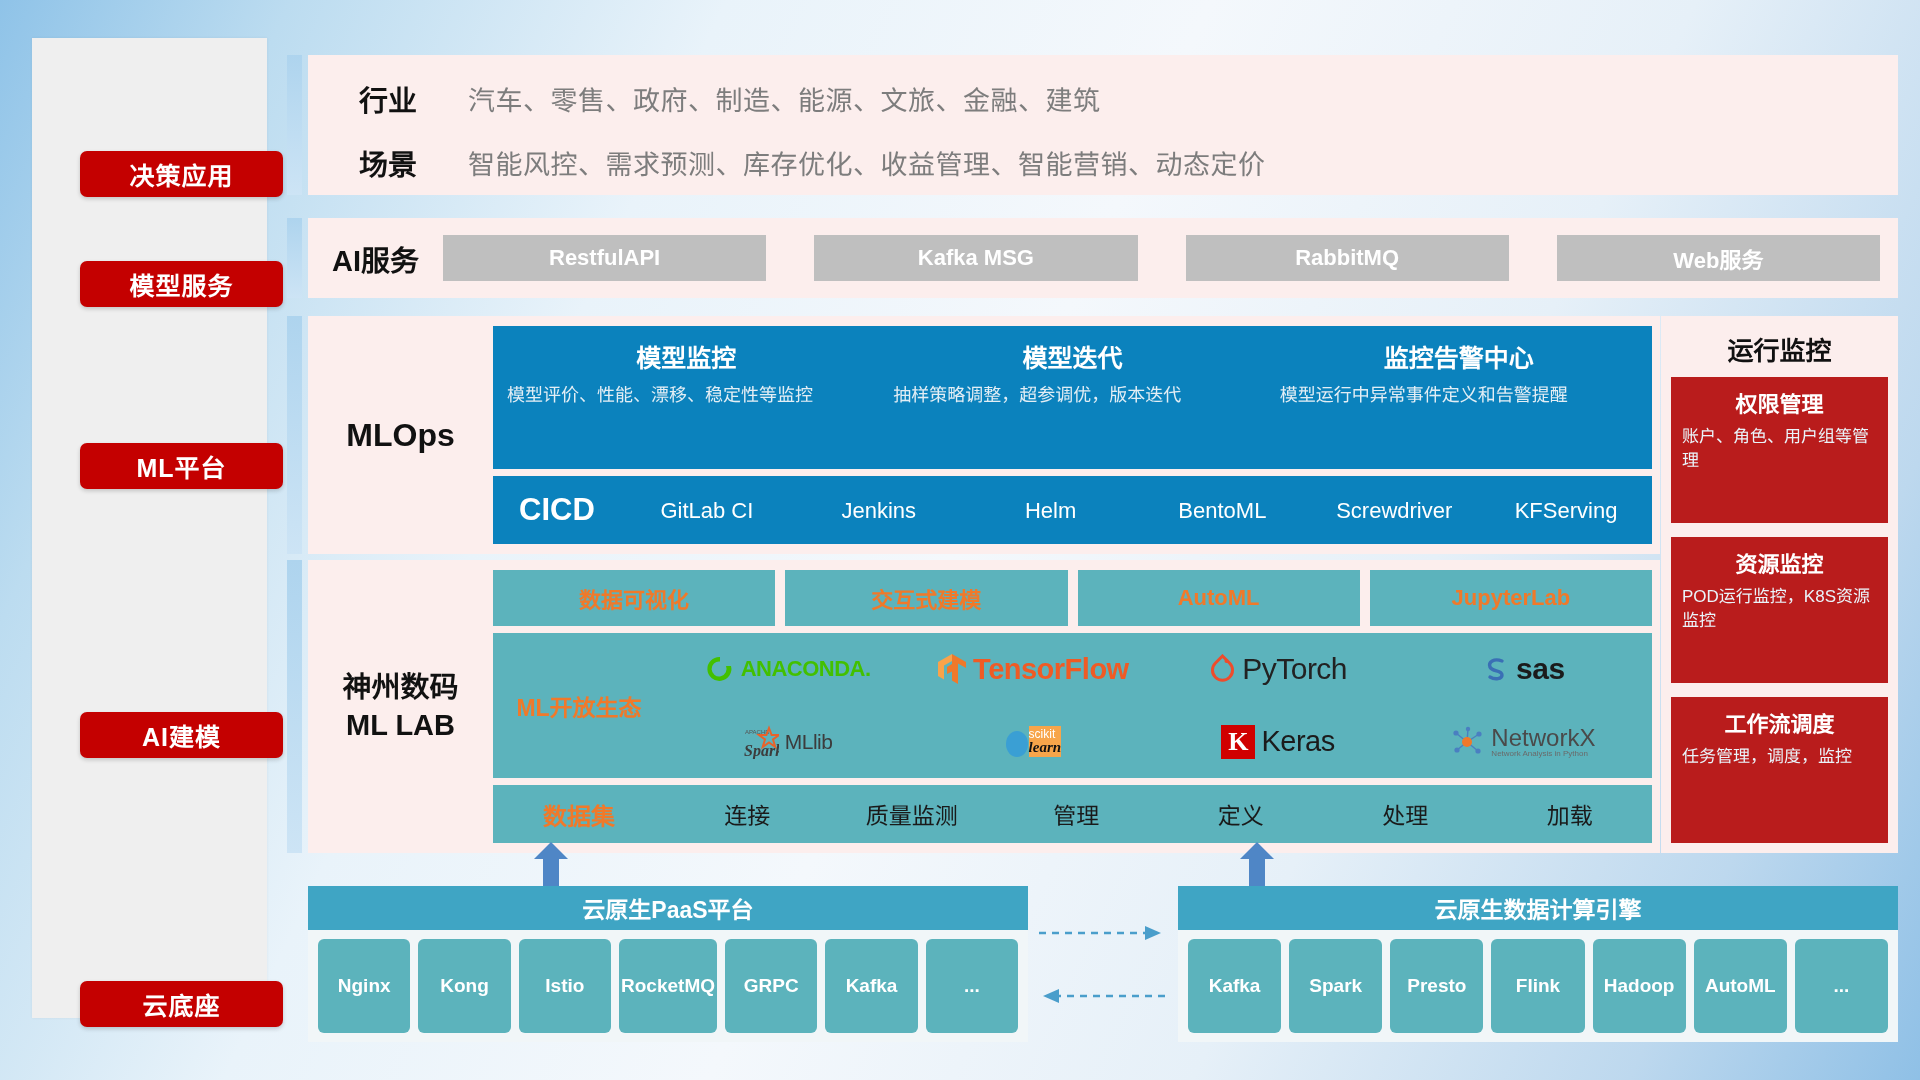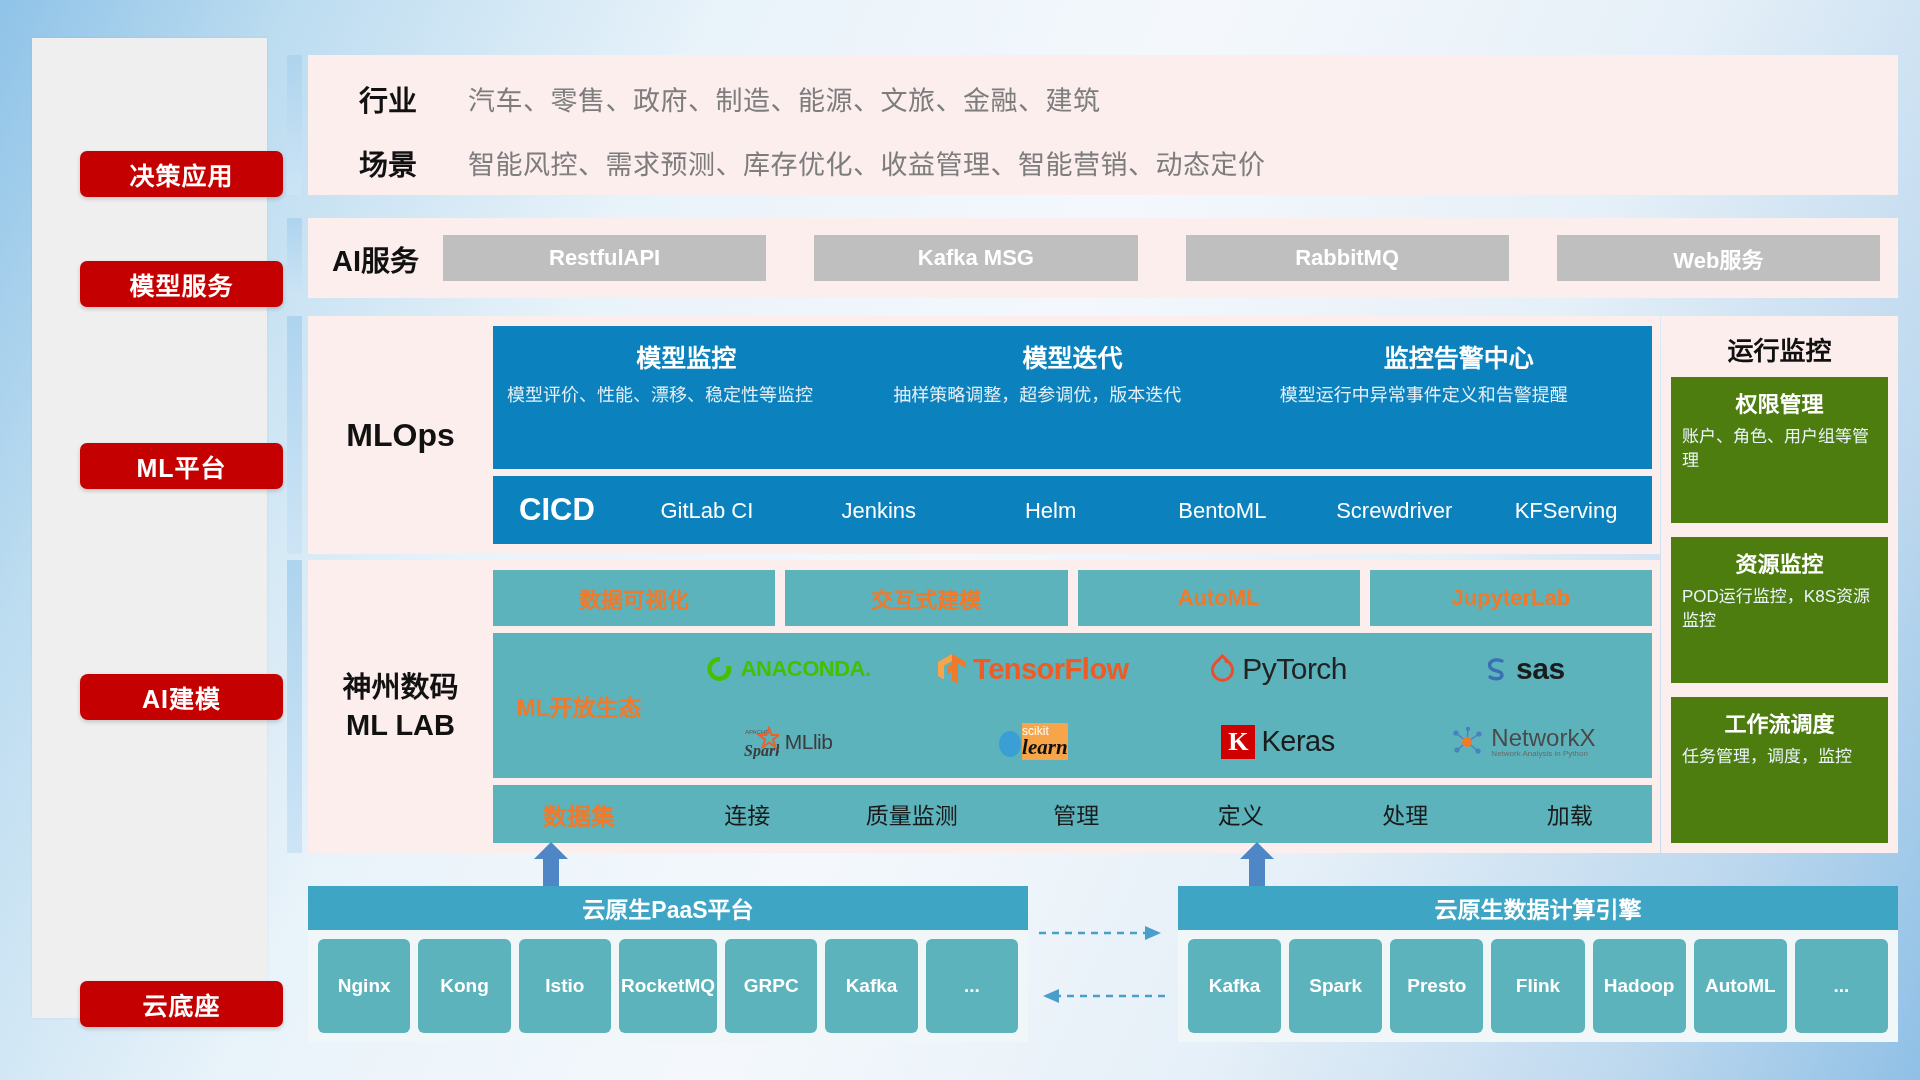--- a/index.html
+++ b/index.html
@@ -25,21 +25,21 @@
     position: absolute; left: 48px; width: 203px; height: 46px;
     background: #c40000; border-radius: 7px;
     color: #fff; font-size: 25px; font-weight: bold;
     display: flex; align-items: center; justify-content: center;
     letter-spacing: 1px;
     box-shadow: 0 2px 4px rgba(0,0,0,.18);
   }
   .chip-0 { top: 113px; }
   .chip-1 { top: 223px; }
   .chip-2 { top: 405px; }
-  .chip-3 { top: 636px; border-radius: 8px; }
+  .chip-3 { top: 674px; }
   .chip-4 { top: 943px; }
 
   
   .band {
     position: absolute; left: 308px; right: 22px;
     background: #fceeed;
   }
   .band-apps   { top: 55px;  height: 140px; }
   .band-svc    { top: 218px; height: 80px;  }
   .band-mid    { top: 316px; height: 238px; right: 260px; }
@@ -138,21 +138,21 @@
     color: #f0792a; font-size: 24px; font-weight: bold;
   }
   .ds-items { flex: 1; display: flex; }
   .ds-item { flex: 1; text-align: center; font-size: 23px; color: #1a1a1a; }
 
   
   .rp-inner { height: 100%; padding: 8px 10px 10px; display: flex; flex-direction: column; }
   .rp-title { text-align: center; font-size: 26px; font-weight: bold; color: #111; padding: 6px 0 10px; }
   .rp-cards { flex: 1; display: flex; flex-direction: column; gap: 14px; }
   .rp-card {
-    flex: 1; background: #4d7c0f; color: #fff; padding: 9px 11px 0;
+    flex: 1; background: #b91c1c; color: #fff; padding: 9px 11px 0;
   }
   .rp-card h5 { font-size: 22px; font-weight: bold; text-align: center; margin-bottom: 7px; }
   .rp-card p { font-size: 17px; line-height: 1.4; color: #eaf4fa; }
 
   
   .cloud-wrap {
     position: absolute; left: 308px; right: 22px; top: 886px; height: 156px;
     display: flex; align-items: stretch; gap: 0;
   }
   .cloud-col { width: 720px; flex: none; display: flex; flex-direction: column; }
@@ -343,21 +343,21 @@
               </svg>
               <span class="lg-txt" style="color:#3c3c3c;font-size:21px;font-weight:normal;">MLlib</span>
             </div>
 
             <div class="logo">
               <svg width="34" height="32" viewBox="0 0 34 32">
                 <ellipse cx="12" cy="18" rx="11" ry="13" fill="#3a9fd4"></ellipse>
               </svg>
               <div style="background:#f7a54a;padding:2px 0;margin-left:-16px;position:relative;">
                 <div style="font-size:12px;color:#fff;line-height:1;">scikit</div>
-                <div style="font-size:21px;color:#111;font-style:italic;font-weight:bold;line-height:1;font-family:'Liberation Serif',serif;">learn</div>
+                <div style="font-size:15px;color:#111;font-style:italic;font-weight:bold;line-height:1;font-family:'Liberation Serif',serif;">learn</div>
               </div>
             </div>
 
             <div class="logo">
               <div style="width:34px;height:34px;background:#d00000;color:#fff;display:flex;align-items:center;justify-content:center;font-size:26px;font-weight:bold;font-family:'Liberation Serif',serif;">K</div>
               <span class="lg-txt" style="color:#1b1b1b;font-size:29px;font-weight:normal;">Keras</span>
             </div>
 
             <div class="logo">
               <svg width="34" height="32" viewBox="0 0 34 32">

